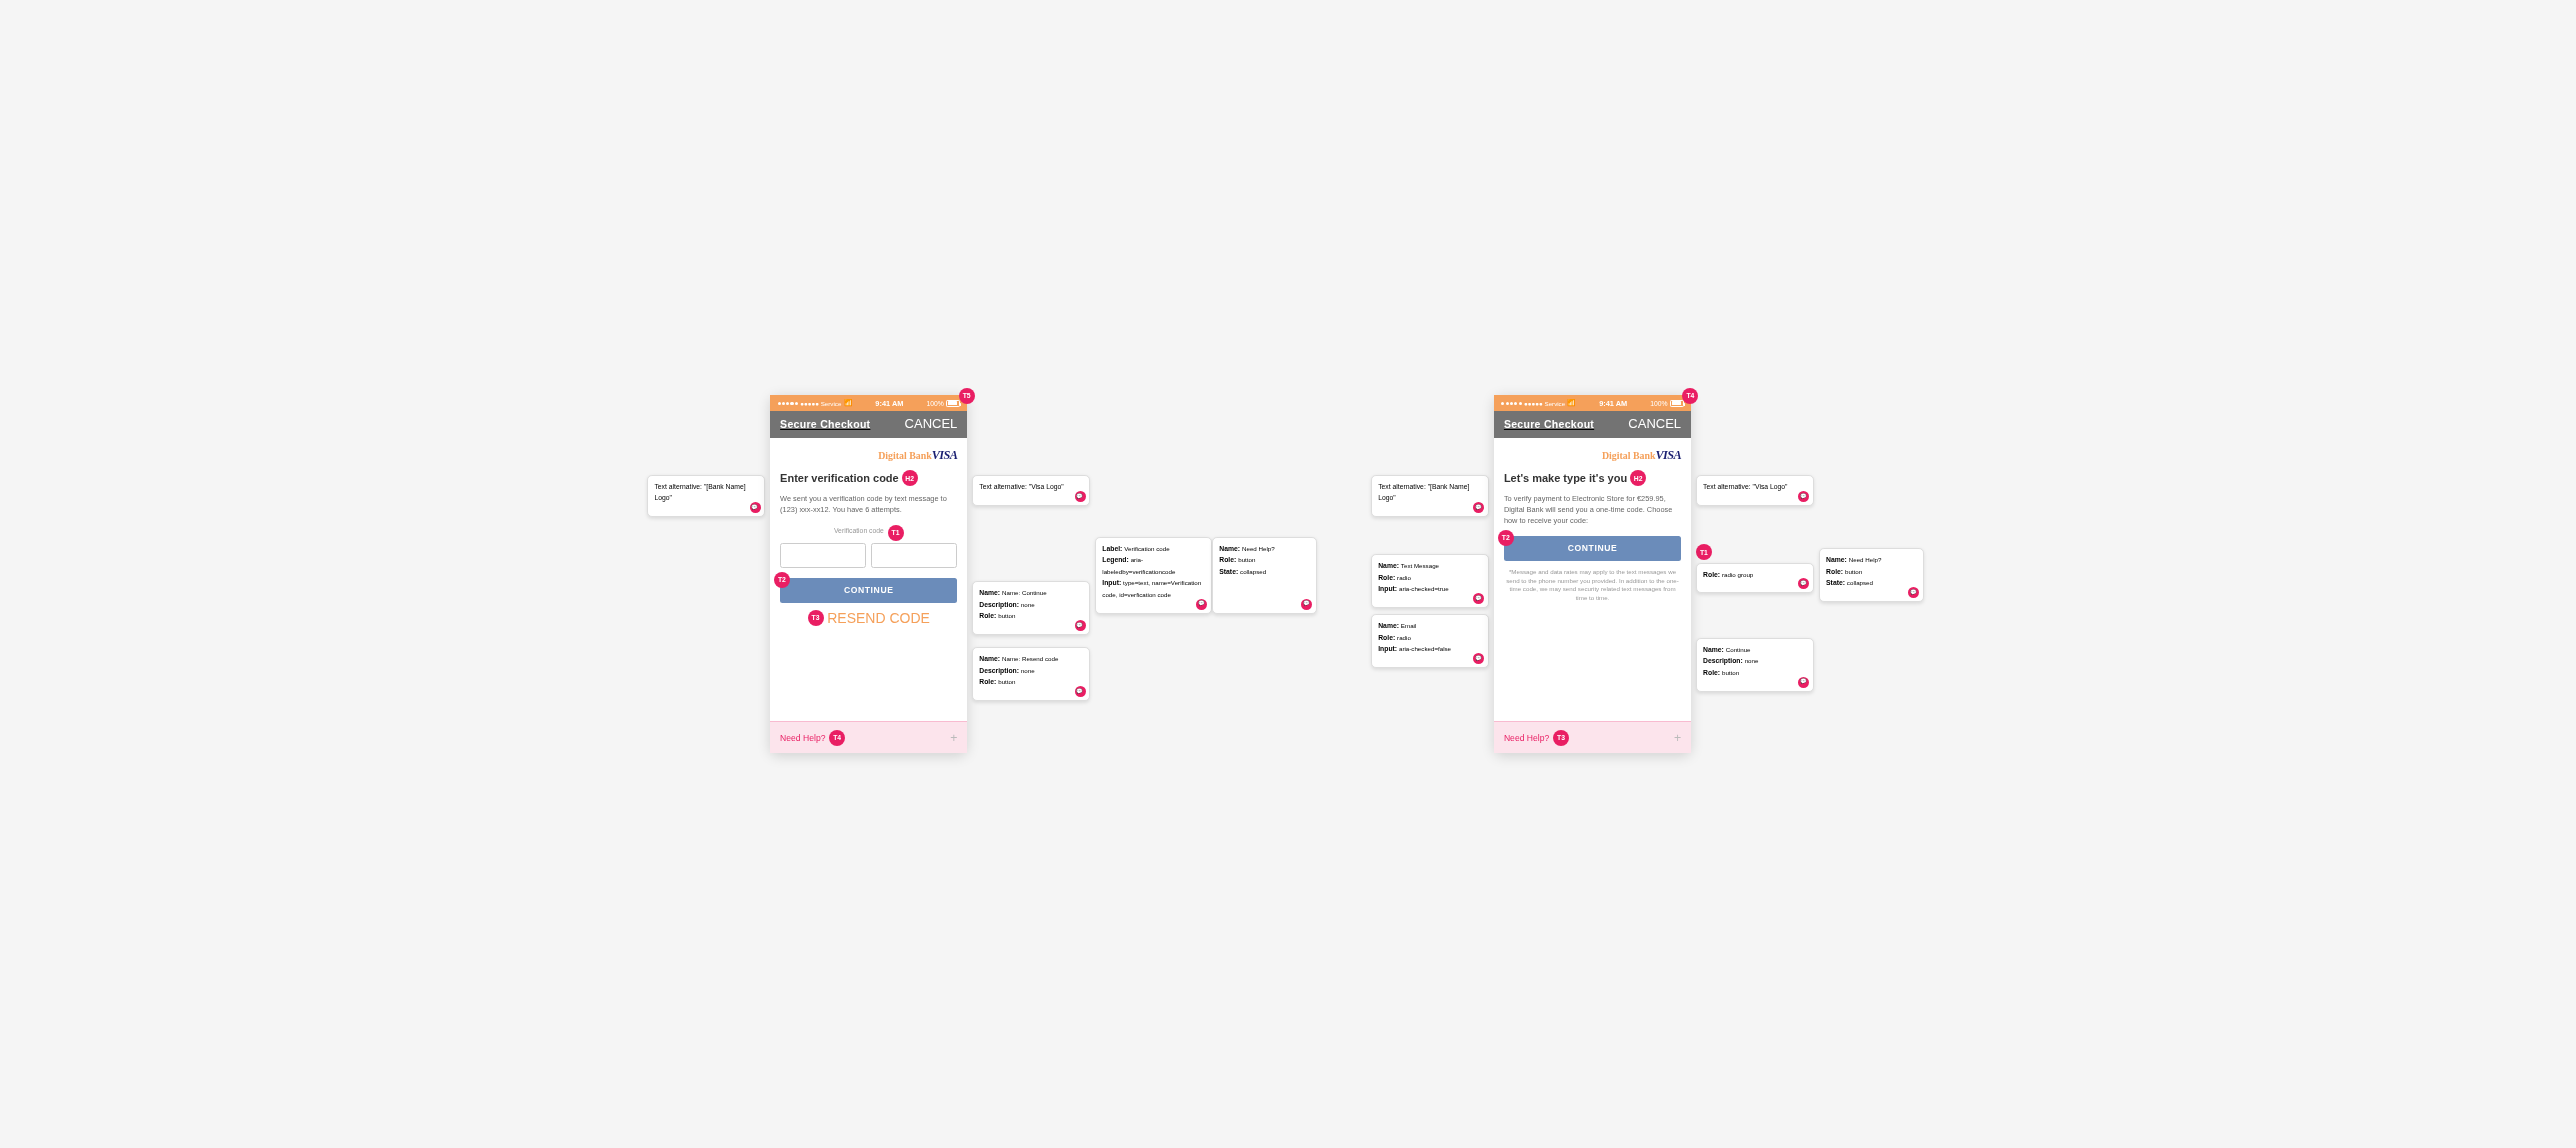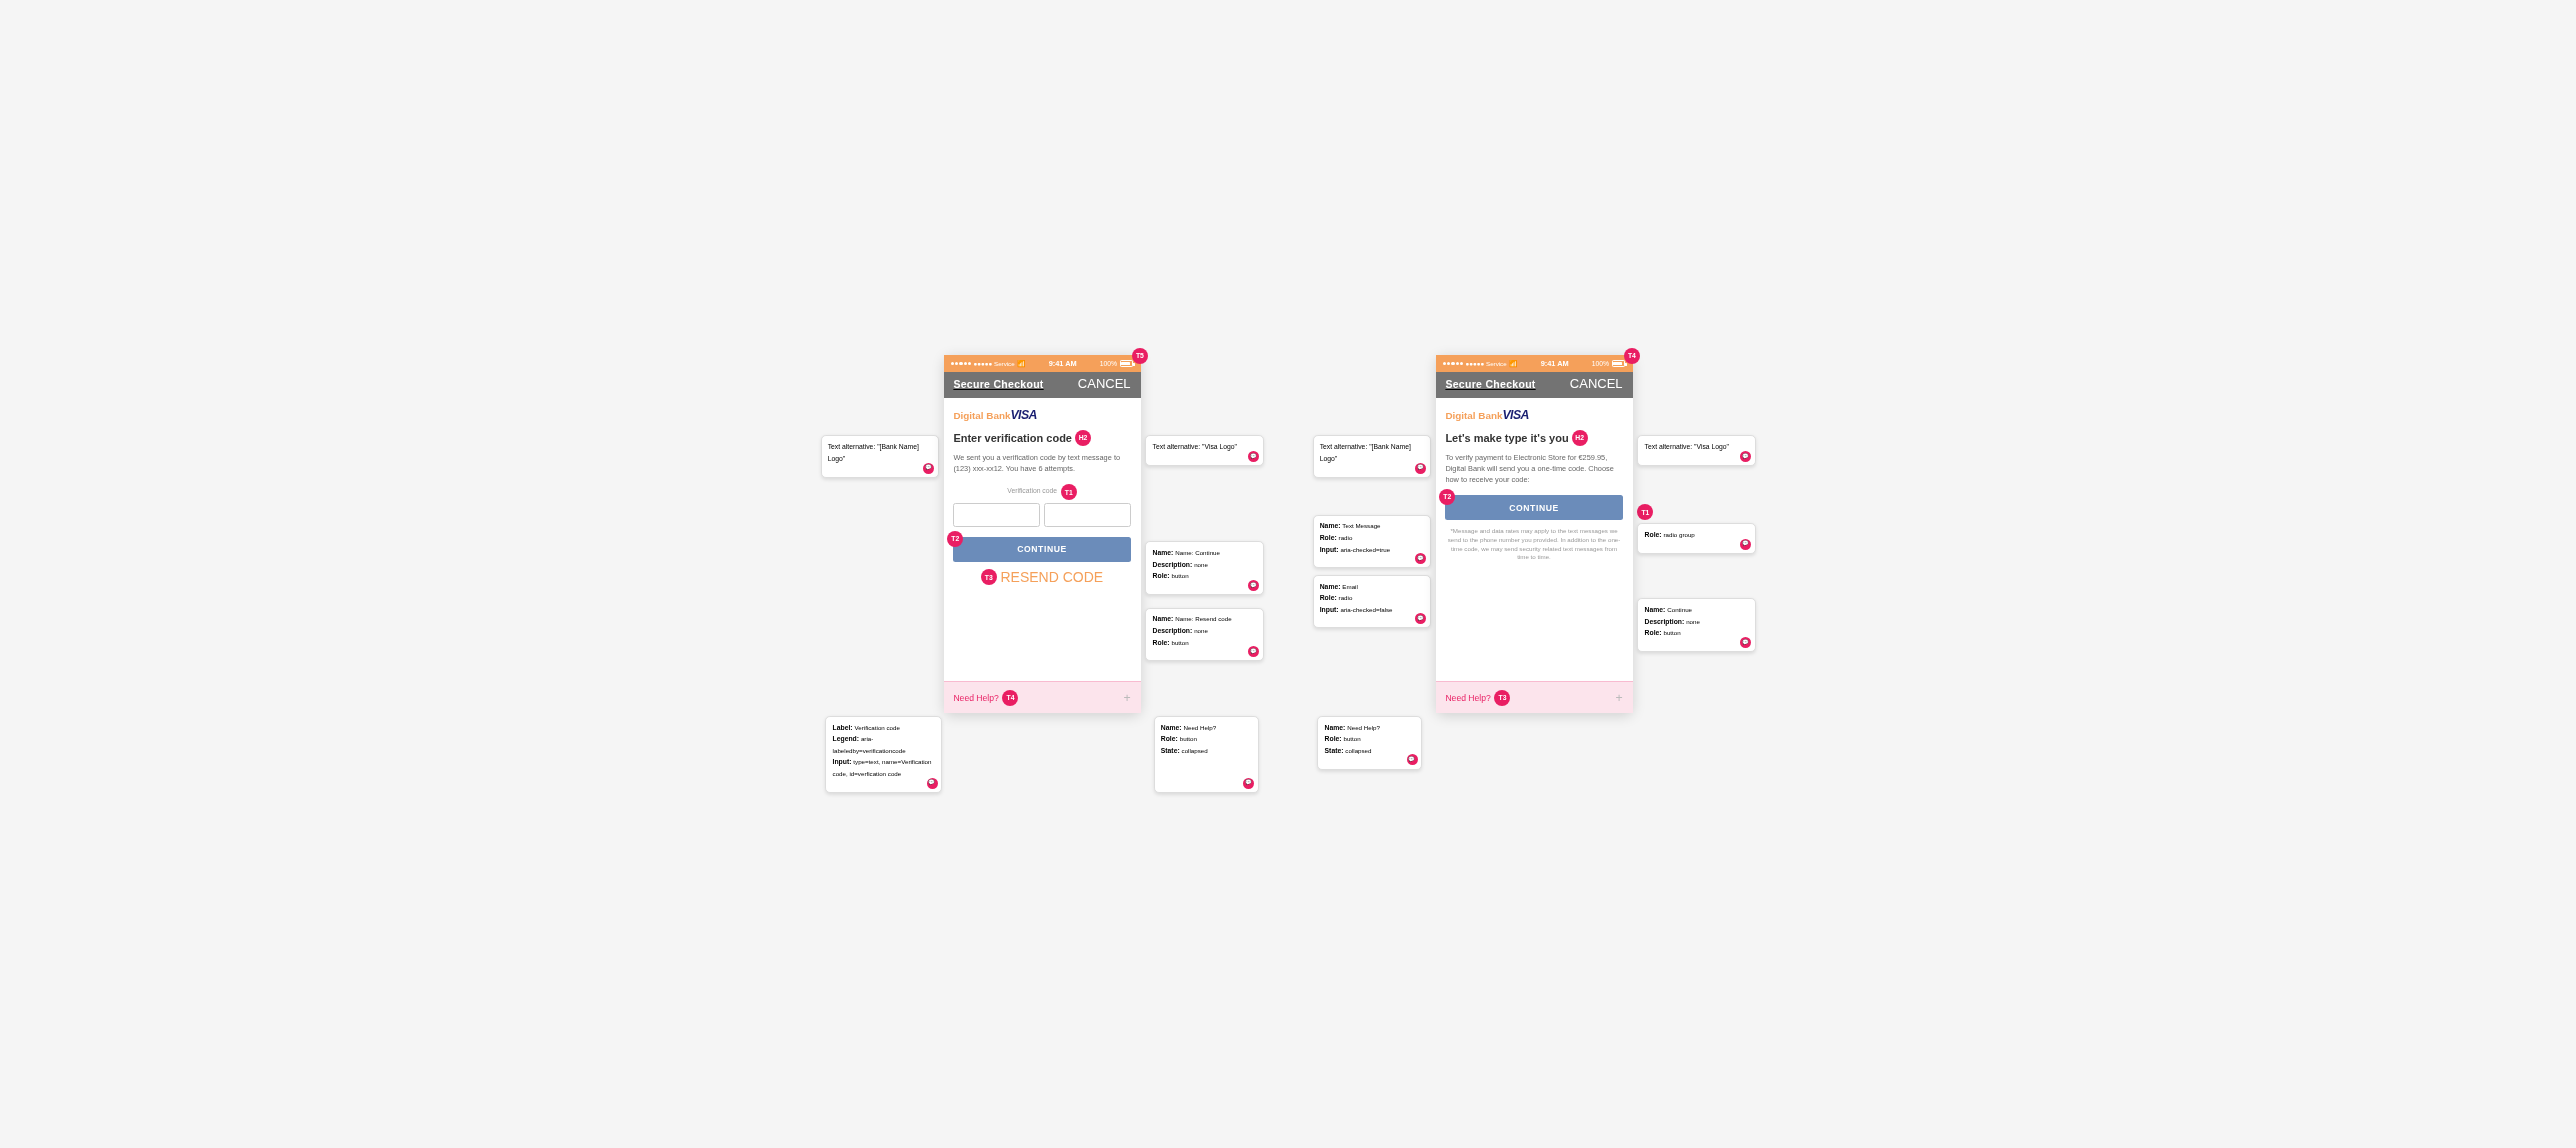--- a/index.html
+++ b/index.html
@@ -17,21 +17,21 @@
       gap: 49px;
       align-items: flex-start;
       justify-content: center;
       width: 100%;
       max-width: 862px;
     }
 
     
     .phone-section {
       display: flex;
-      flex-direction: column;
+      flex-direction: row;
       align-items: center;
       position: relative;
     }
     .phone-frame {
       width: 197px;
       border-radius: 7.4px;
       overflow: visible;
       box-shadow: 0 2.5px 12.3px rgba(0,0,0,0.15);
       background: #fff;
       position: relative;
@@ -83,23 +83,24 @@
     }
     .phone-body {
       background: #fff;
       padding: 9.9px;
       min-height: 283px;
     }
 
     
     .bank-logos-row {
       display: flex;
-      justify-content: flex-start;
+      justify-content: flex-end;
       align-items: center;
       margin-bottom: 7.4px;
+      font-family: Liberation Serif, serif;
     }
     .bank-name-logo {
       color: #f5a05a;
       font-size: 9.9px;
       font-weight: 600;
     }
     .visa-logo {
       font-size: 12.3px;
       font-weight: 800;
       color: #1a1f71;

